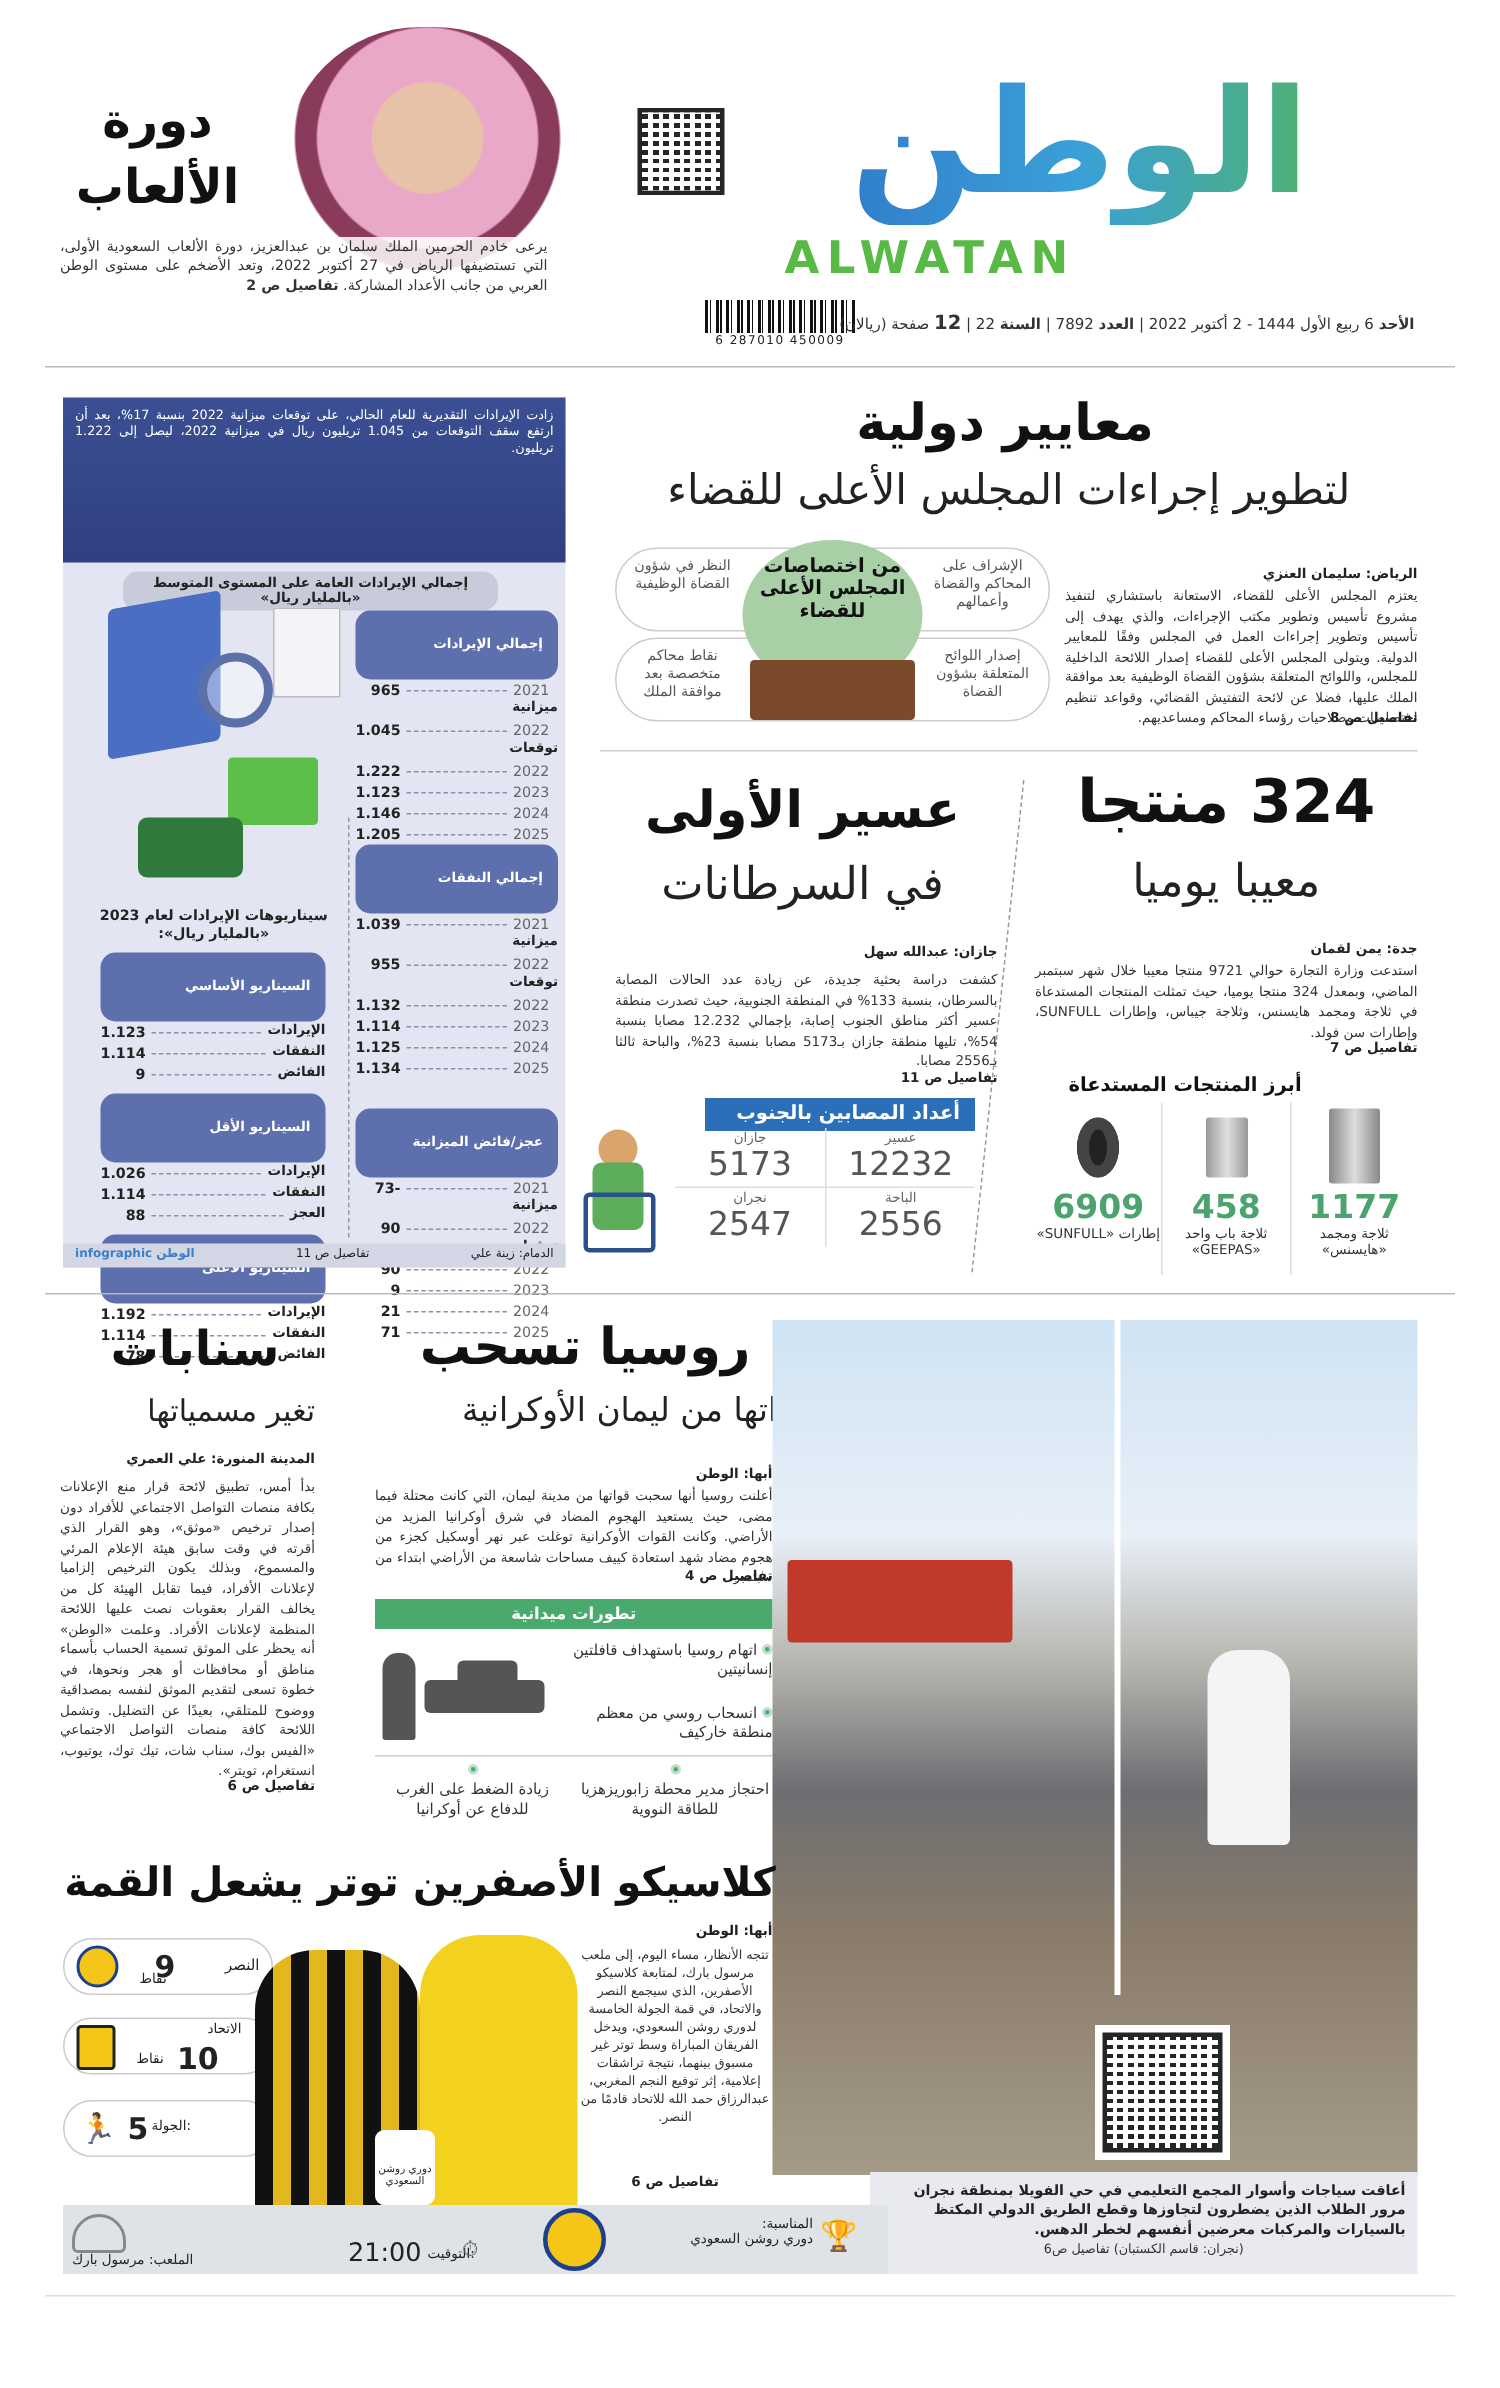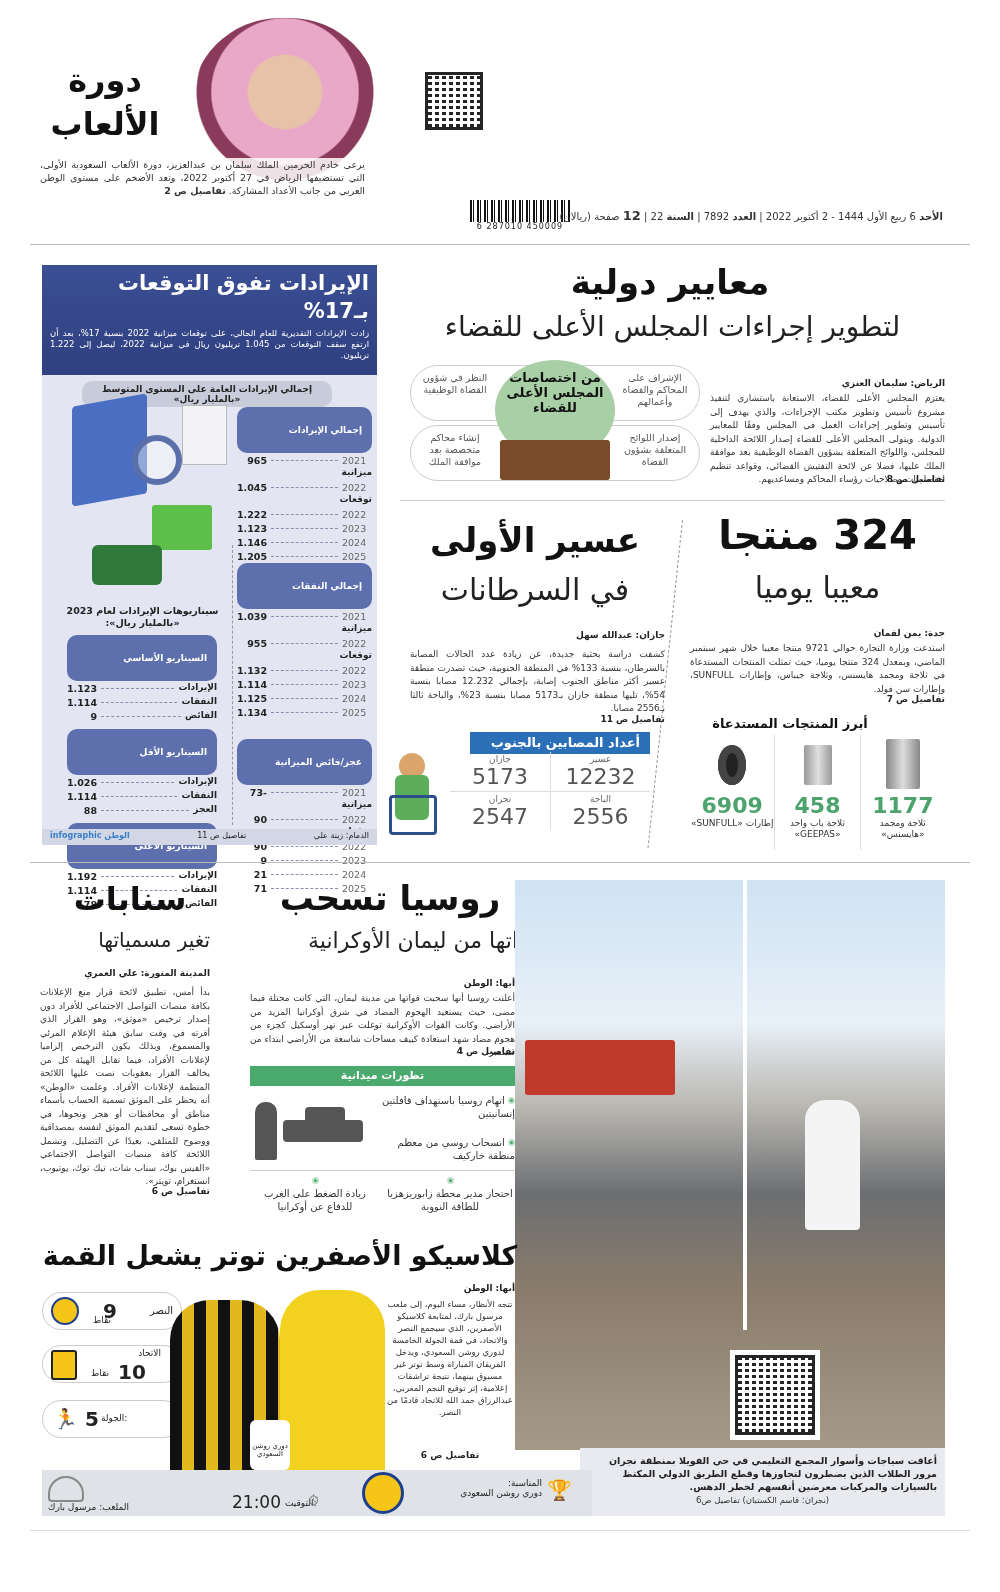--- a/index.html
+++ b/index.html
@@ -47,20 +47,22 @@
 .football-bar{left:42px;top:1470px;width:550px;height:46px;background:#dfe2e7}
 .green-band{background:#4aa96c;color:#fff;font-size:11px;font-weight:bold;text-align:center;height:20px;line-height:20px}
 .blue-band{background:#2a6fb8;color:#fff;font-size:13px;font-weight:bold;text-align:right;height:22px;line-height:22px;padding-right:10px}
 .dot{display:inline-block;width:7px;height:7px;border-radius:50%;background:#4aa96c;border:2px solid #bfe0c9}
 .divider-v{border-left:1px dashed #999}
 </style>
 </head>
 <body>
 
 <div class="abs logo">
+  <div class="logo-ar">الوطن</div>
+  <div class="logo-en" style="left:0">ALWATAN</div>
 </div>
 <div class="abs qr" style="left:425px;top:72px">
     <div class="qr-inner"></div>
   </div>
 
 <div class="abs" style="left:470px;top:200px;display:flex;align-items:flex-end;gap:8px">
   <div style="display:flex;flex-direction:column;align-items:center">
     <div class="barcode"></div>
     <div style="font-size:8px;letter-spacing:1px">6 287010 450009</div>
   </div>
@@ -94,21 +96,21 @@
 <div class="abs rtl" style="left:400px;top:310px;width:545px;text-align:center;font-size:28px;color:#222">لتطوير إجراءات المجلس الأعلى للقضاء</div>
 
 <div class="abs pill-box" style="left:410px;top:365px;width:290px"></div>
 <div class="abs pill-box" style="left:410px;top:425px;width:290px"></div>
 <div class="abs green-circle" style="left:495px;top:360px;width:120px;height:100px"></div>
 <div class="abs h-black" style="left:495px;top:370px;width:120px;font-size:13px;line-height:15px;text-align:center;direction:rtl">من اختصاصات المجلس الأعلى للقضاء</div>
 <div class="abs" style="left:500px;top:440px;width:110px;height:40px;background:#7a4a2a;border-radius:3px"></div>
 <div class="abs court-text" style="left:615px;top:372px;width:80px">الإشراف على المحاكم والقضاة وأعمالهم</div>
 <div class="abs court-text" style="left:415px;top:372px;width:80px">النظر في شؤون القضاة الوظيفية</div>
 <div class="abs court-text" style="left:615px;top:432px;width:80px">إصدار اللوائح المتعلقة بشؤون القضاة</div>
-<div class="abs court-text" style="left:415px;top:432px;width:80px">إنشاء محاكم متخصصة بعد موافقة الملك</div>
+<div class="abs court-text" style="left:415px;top:432px;width:80px">نقاط محاكم متخصصة بعد موافقة الملك</div>
 
 <div class="abs byline" style="left:710px;top:378px;width:235px">الرياض: سليمان العنزي</div>
 <div class="abs body-text" style="left:710px;top:392px;width:235px">يعتزم المجلس الأعلى للقضاء، الاستعانة باستشاري لتنفيذ مشروع تأسيس وتطوير مكتب الإجراءات، والذي يهدف إلى تأسيس وتطوير إجراءات العمل في المجلس وفقًا للمعايير الدولية. ويتولى المجلس الأعلى للقضاء إصدار اللائحة الداخلية للمجلس، واللوائح المتعلقة بشؤون القضاة الوظيفية بعد موافقة الملك عليها، فضلا عن لائحة التفتيش القضائي، وقواعد تنظيم اختصاصات وصلاحيات رؤساء المحاكم ومساعديهم.</div>
 <div class="abs details" style="left:710px;top:474px;width:235px;text-align:right">تفاصيل ص 8</div>
 
 <div class="abs" style="left:400px;top:500px;width:545px;border-top:1px solid #ccc"></div>
 
 <div class="abs rtl h-black" style="left:690px;top:512px;width:255px;text-align:center;font-size:40px">324 منتجا</div>
 <div class="abs rtl" style="left:690px;top:570px;width:255px;text-align:center;font-size:30px;color:#222">معيبا يوميا</div>
 <div class="abs byline" style="left:690px;top:628px;width:255px">جدة: يمن لقمان</div>
@@ -162,21 +164,20 @@
     <div class="stat-num">2556</div>
   </div>
   <div style="text-align:center;padding:2px 0">
     <div class="stat-lbl">نجران</div>
     <div class="stat-num">2547</div>
   </div>
 </div>
 
 <div class="abs budget">
   <div class="budget-head">
-    <div style="font-size:21px;font-weight:bold;text-align:right;direction:rtl;line-height:28px">الإيرادات تفوق التوقعات بـ17%</div>
     <div style="font-size:8.5px;line-height:11px;text-align:justify;direction:rtl;margin-top:3px">زادت الإيرادات التقديرية للعام الحالي، على توقعات ميزانية 2022 بنسبة 17%، بعد أن ارتفع سقف التوقعات من 1.045 تريليون ريال في ميزانية 2022، ليصل إلى 1.222 تريليون.</div>
   </div>
   <div class="pill-gray" style="position:absolute;left:40px;top:116px;width:250px">إجمالي الإيرادات العامة على المستوى المتوسط «بالمليار ريال»</div>
 
   <div style="position:absolute;left:195px;top:142px;width:135px">
     <div class="pill">إجمالي الإيرادات</div>
     <div class="row">
         <span class="val">965</span>
         <span class="dots"></span>
         <span class="yr">2021</span>

